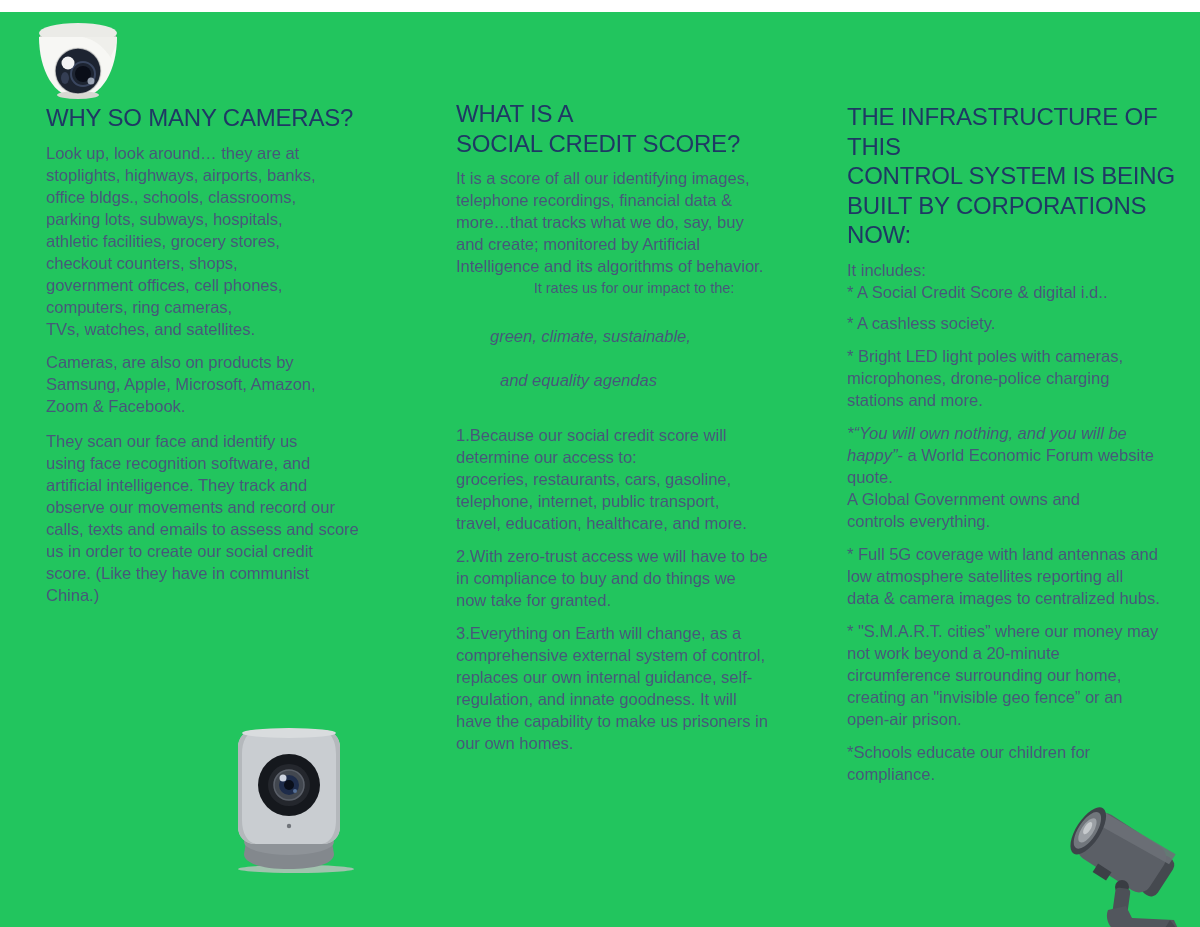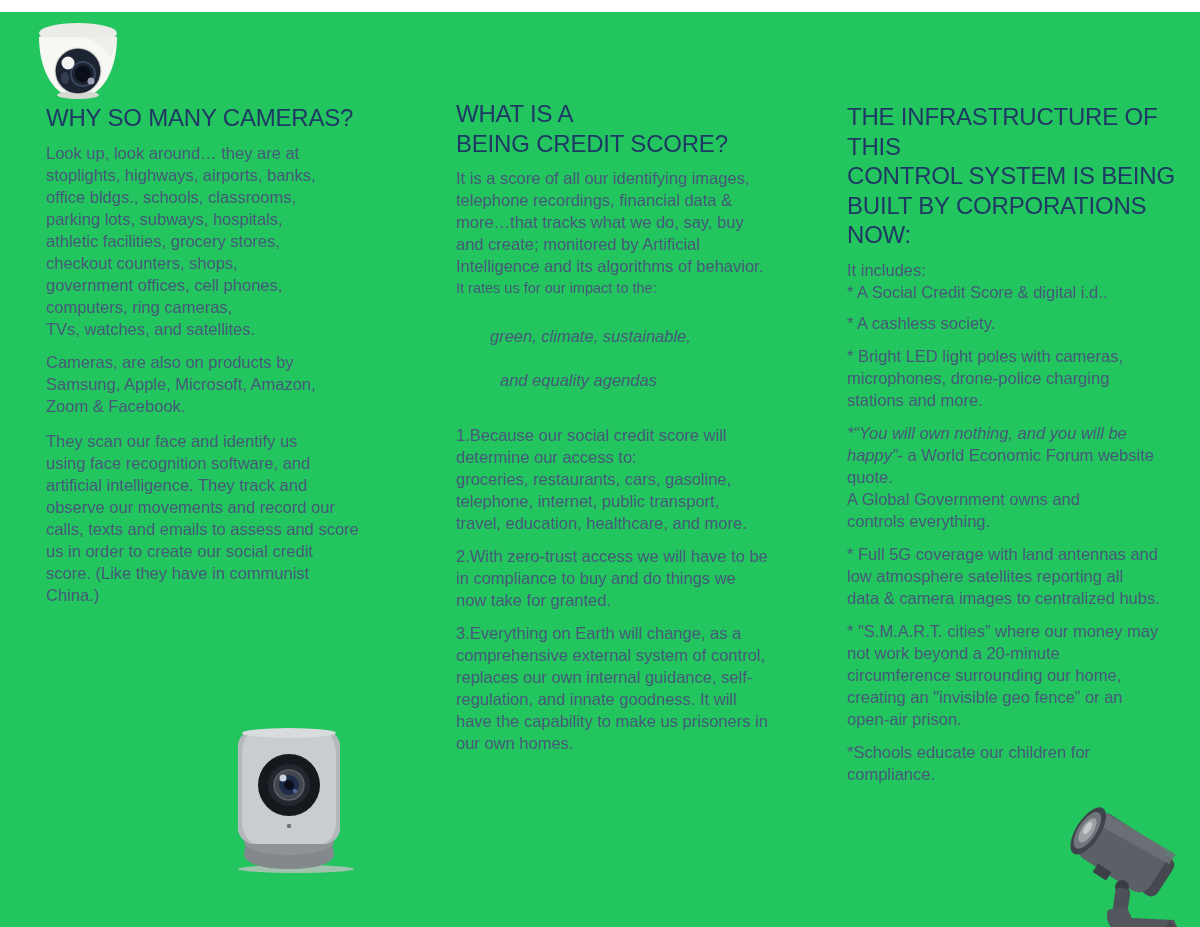--- a/index.html
+++ b/index.html
@@ -31,20 +31,21 @@
     line-height: 22px;
     white-space: pre-line;
     margin: 0 0 11px 0;
   }
   .small {
     color: #47577a;
     font-size: 14.5px;
     line-height: 19px;
     white-space: pre-line;
     margin: 0 0 5px 0;
+    text-align: center;
   }
   .gap-lg { margin-top: 38px; }
   .agenda { margin: 0 0 11px 0; }
   .agenda .ital { font-style: italic; }
   .agenda .ind1 { margin-left: 34px; }
   .agenda .ind2 { margin-left: 44px; }
   .it { font-style: italic; }
   .img-box { position: absolute; }
   #dome-camera   { left: 28px;   top: 6px;   width: 100px; height: 88px; }
   #cube-camera   { left: 222px;  top: 712px; width: 134px; height: 152px; }
@@ -91,21 +92,21 @@
 artificial intelligence. They track and
 observe our movements and record our
 calls, texts and emails to assess and score
 us in order to create our social credit
 score.  (Like they have in communist
 China.)</div>
   </div>
 
   <div id="col-middle" class="col">
     <div class="heading">WHAT IS A
-BEING CREDIT SCORE?</div>
+SOCIAL CREDIT SCORE?</div>
     <div class="body" style="margin-bottom:2px;">It is a score of all our identifying images,
 telephone recordings, financial data &amp;
 more…that tracks what we do, say, buy
 and create; monitored by Artificial
 Intelligence and its algorithms of behavior.</div>
     <div class="small">It rates us for our impact to the:</div>
     <div class="agenda body">
       <div class="ital ind1">green, climate, sustainable,</div>
       <div class="ital ind2">and equality agendas</div>
     </div>

